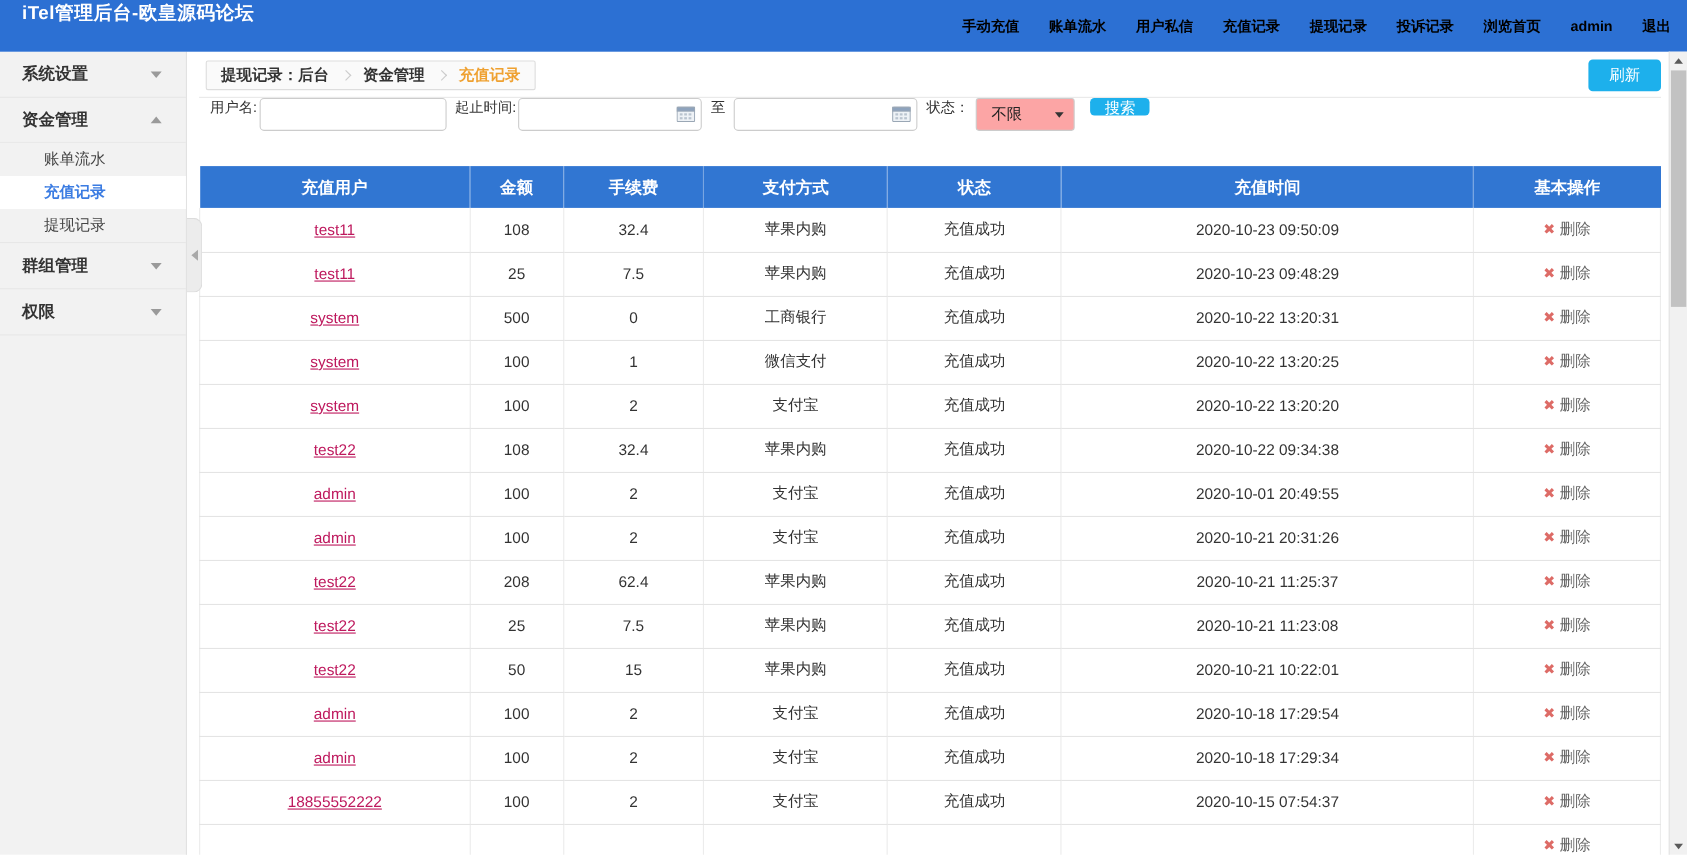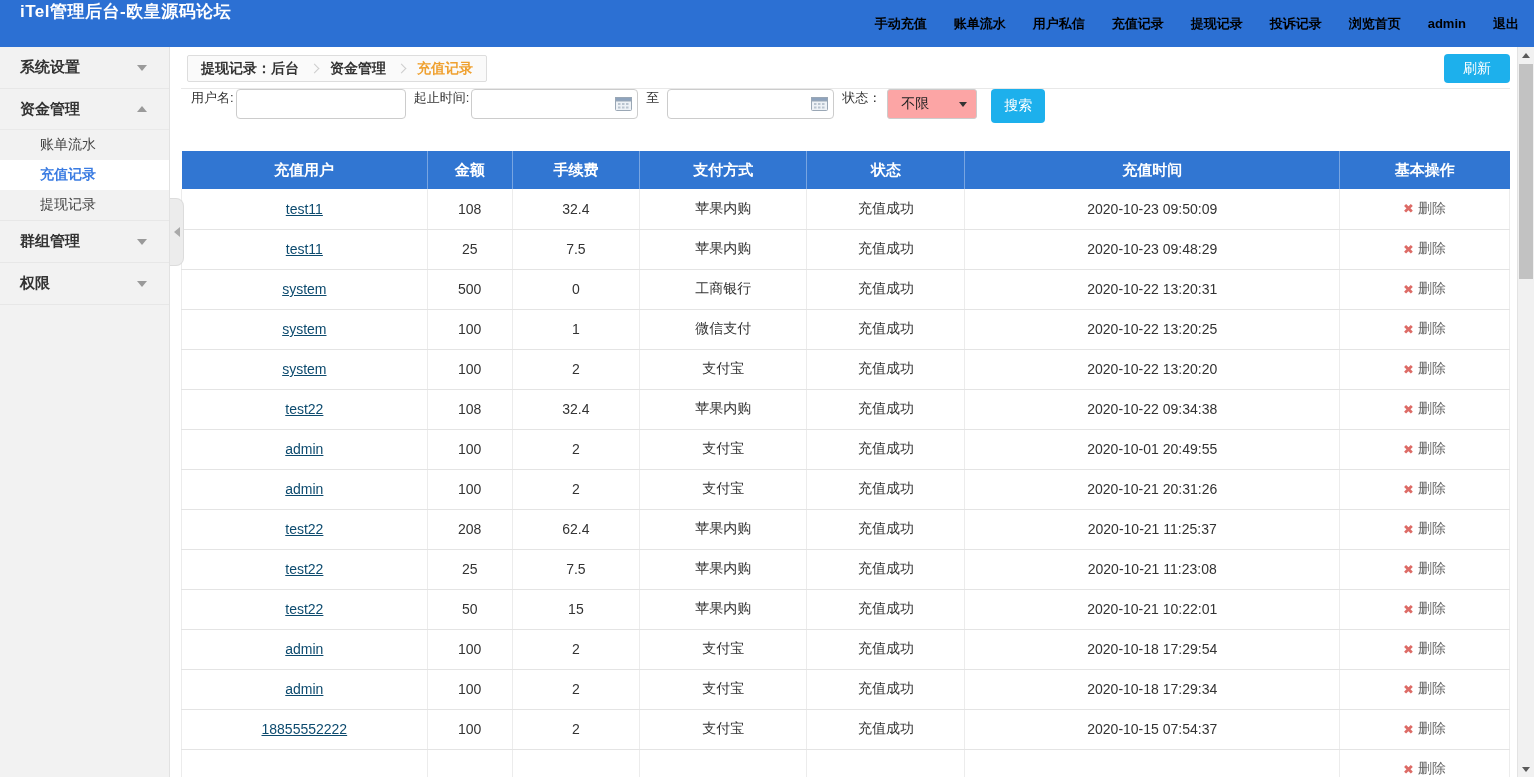--- a/index.html
+++ b/index.html
@@ -49,34 +49,34 @@
   .txt { height:30px; border:1px solid #ccc; border-radius:4px; padding:0 8px; font-size:13px;
     font-family:inherit; outline:none; background:#fff; }
   .w-user { width:170px; margin-right:8px; }
   .date-wrap { position:relative; display:inline-block; margin-right:8px; }
   .w-date { width:167px; padding-right:28px; }
   .cal { position:absolute; right:6px; top:7px; width:17px; height:15px; cursor:pointer; line-height:0; }
   .select { width:90px; height:30px; border:1px solid #ccc; border-radius:3px; background:#fca5a5;
     display:flex; align-items:center; justify-content:space-between; padding:0 9px 0 13px;
     font-size:14px; color:#222; cursor:pointer; margin:0 14px 0 4px; }
   .sel-tri { width:0;height:0;border-left:4px solid transparent;border-right:4px solid transparent;border-top:5px solid #333; }
-  .search { width:54px; height:34px; }
+  .search { width:54px; height:16px; }
   
   .tbl { width:100%; border-collapse:collapse; table-layout:fixed; }
   .tbl thead th { background:#3176d2; color:#fff; font-size:15px; font-weight:bold; height:38px;
     border-right:1px solid rgba(255,255,255,.35); }
   .tbl thead th:last-child { border-right:none;text-align:center; }
   .tbl th:nth-child(1){width:18.5%} .tbl th:nth-child(2){width:6.4%} .tbl th:nth-child(3){width:9.6%}
   .tbl th:nth-child(4){width:12.6%} .tbl th:nth-child(5){width:11.9%} .tbl th:nth-child(6){width:28.2%}
   .tbl th:nth-child(7){width:12.8%}
   .tbl td { height:40px; border-bottom:1px solid #e4e4e4; border-right:1px solid #ececec;
     text-align:center; font-size:14px; color:#333; overflow:hidden; white-space:nowrap; }
   .tbl td:first-child { border-left:1px solid #ececec; }
   .tbl td:last-child { border-right:1px solid #ececec; }
-  .user-link { color:#0c4a6e; text-decoration:underline; cursor:pointer; }
+  .user-link { color:#be185d; text-decoration:underline; cursor:pointer; }
   .status-cell { color:#34b373; }
   .del { cursor:pointer; display:inline-flex; align-items:center; gap:4px; color:#666; }
   .del-x { color:#dd6b66; font-size:13px; font-weight:bold; }
   
   .scrollbar { position:absolute; right:0; top:47px; bottom:0; width:17px; background:#f1f1f1;
     border-left:1px solid #e3e3e3; z-index:6; }
   .sb-btn { height:16px; display:flex; align-items:center; justify-content:center; cursor:pointer; }
   .sb-btn.down { position:absolute; bottom:0; left:0; right:0; }
   .s-tri-up { width:0;height:0;border-left:4px solid transparent;border-right:4px solid transparent;border-bottom:5px solid #5a5a5a; }
   .s-tri-down { width:0;height:0;border-left:4px solid transparent;border-right:4px solid transparent;border-top:5px solid #5a5a5a; }

